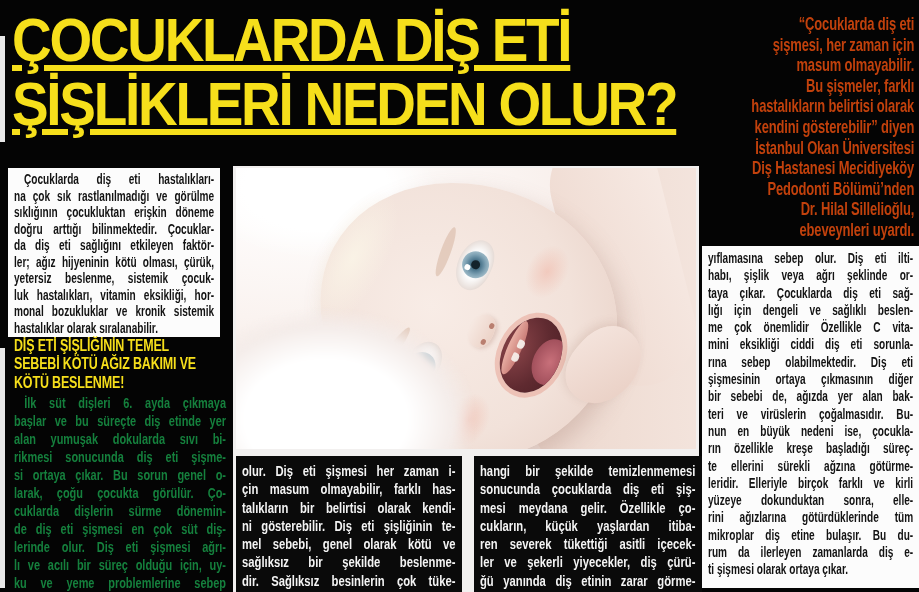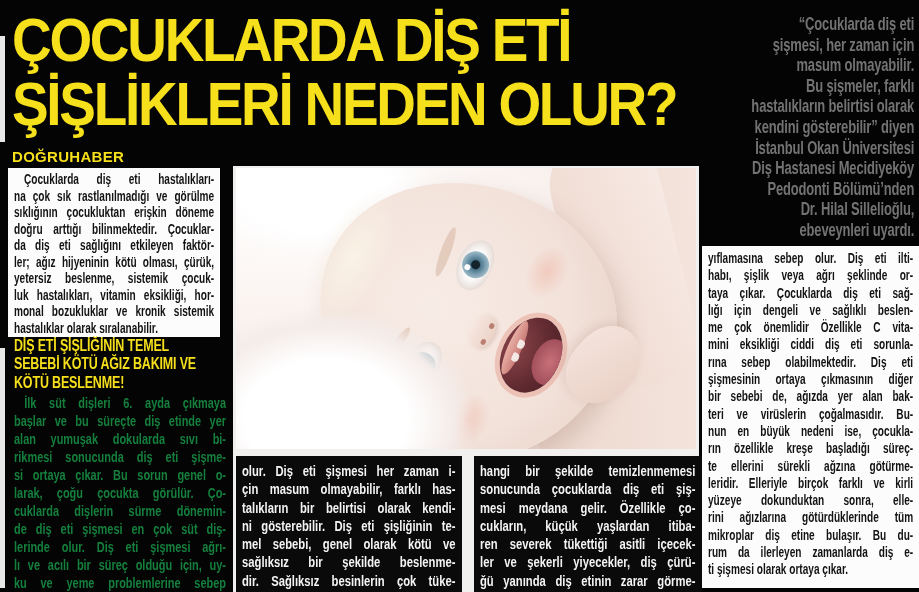--- a/index.html
+++ b/index.html
@@ -4,21 +4,21 @@
 <style>
   * { margin:0; padding:0; box-sizing:border-box; }
   html,body { width:919px; height:592px; }
   body { background:#040404; font-family:"Liberation Sans","DejaVu Sans",sans-serif; position:relative; overflow:hidden; }
   #page { position:absolute; inset:0; background:#040404; }
 
   .cond { transform-origin:0 0; }
   .cond-r { transform-origin:100% 0; }
 
   
-  .headline { position:absolute; left:12px; top:8px; width:684px; height:136px; color:#F6DF1B; }
+  .headline { position:absolute; left:12px; top:8px; width:684px; height:136px; color:#F6DF1B;text-decoration:underline; }
   .headline-inner { transform:scaleX(.9); width:111%; }
   .hl { font-size:61px; line-height:64px; font-weight:700; letter-spacing:-2.5px; white-space:nowrap; }
 
   
   .sliver { position:absolute; background:#e8e8e8; width:5px; left:0; }
   .sliver.s1 { top:36px; height:106px; }
   .sliver.s2 { top:348px; height:240px; }
 
   
   .left-col { position:absolute; left:8px; top:145px; width:224px; height:447px; }
@@ -42,21 +42,21 @@
   
   .center { position:absolute; left:233px; top:146px; width:466px; height:446px; background:#F2F0EF;margin-top:20px; }
   .mid-panel { position:absolute; top:290px; height:152px; background:#0A0A0A; color:#F4F4F4; padding:6px 6px 0; }
   .mid1 { left:3px; width:226px; }
   .mid2 { left:241px; width:228px; }
   .mid-panel .wrap { transform:scaleX(.75); width:133%; }
   .mid-panel .ln { font-size:15px; line-height:18.3px; font-weight:700; }
 
   
   .right-col { position:absolute; left:702px; top:0; width:217px; height:592px; }
-  .quote { position:absolute; top:14px; left:0; right:0; color:#737373; padding-right:5px; }
+  .quote { position:absolute; top:14px; left:0; right:0; color:#c2410c; padding-right:5px; }
   .quote .wrap { transform:scaleX(.7); transform-origin:100% 0; width:143%; margin-left:-43%; }
   .quote .ln { font-size:18.5px; line-height:20.6px; font-weight:700; text-align:right; letter-spacing:-.2px; }
   .rbody { position:absolute; top:246px; left:0; right:0; height:342px; padding:4px 6px 0; background:#FCFCFC; color:#131313; }
   .rbody .wrap { transform:scaleX(.72); width:139%; }
   .rbody .ln { font-size:14px; line-height:17.3px; font-weight:700; }
 
   
   .photo { position:absolute; left:3px; top:2px; width:460px; height:281px; overflow:hidden;
            background:radial-gradient(130% 120% at 12% 8%, #ffffff 0%, #faf3f0 38%, #f3e6e0 70%, #eeddd6 100%); }
   .blanket { position:absolute; left:-60px; bottom:-80px; width:300px; height:220px; border-radius:50%;
@@ -113,21 +113,20 @@
   <div class="sliver s2"></div>
 
   <div class="headline">
     <div class="headline-inner cond">
       <div class="hl">ÇOCUKLARDA DİŞ ETİ</div>
       <div class="hl">ŞİŞLİKLERİ NEDEN OLUR?</div>
     </div>
   </div>
 
   <div class="left-col">
-    <div class="kicker">DOĞRUHABER</div>
 
     <div class="lead-par panel-white">
       <div class="wrap cond">
         <div class="ln jl indent">Çocuklarda diş eti hastalıkları-</div>
         <div class="ln jl">na çok sık rastlanılmadığı ve görülme</div>
         <div class="ln jl">sıklığının çocukluktan erişkin döneme</div>
         <div class="ln jl">doğru arttığı bilinmektedir. Çocuklar-</div>
         <div class="ln jl">da diş eti sağlığını etkileyen faktör-</div>
         <div class="ln jl">ler; ağız hijyeninin kötü olması, çürük,</div>
         <div class="ln jl">yetersiz beslenme, sistemik çocuk-</div>

